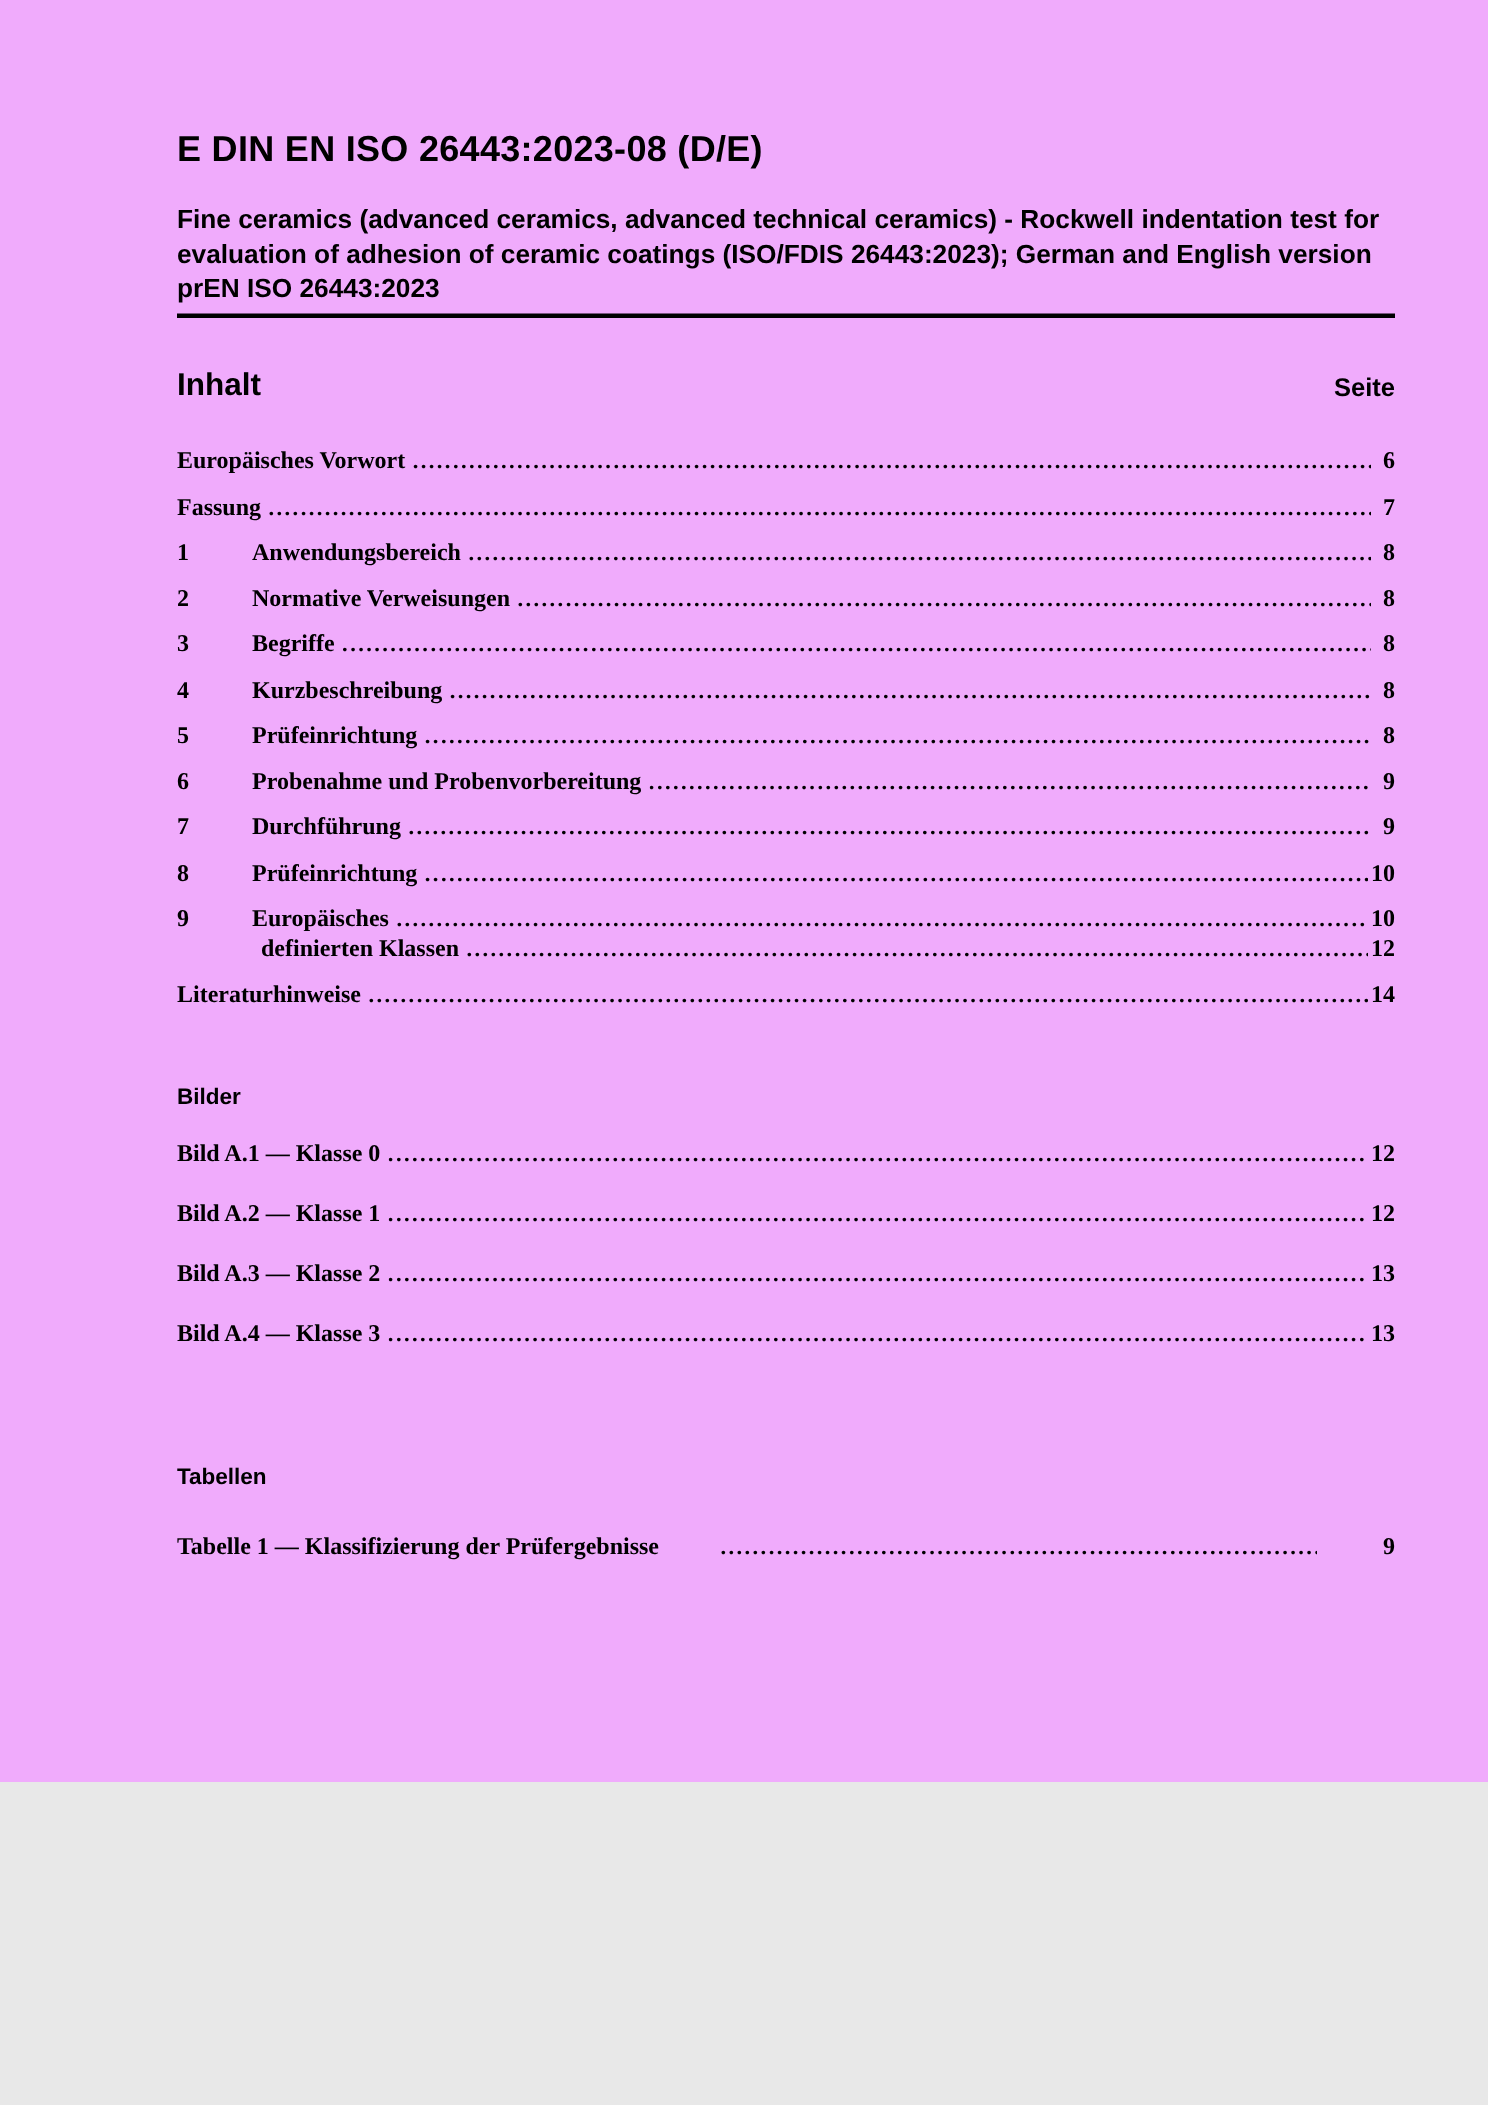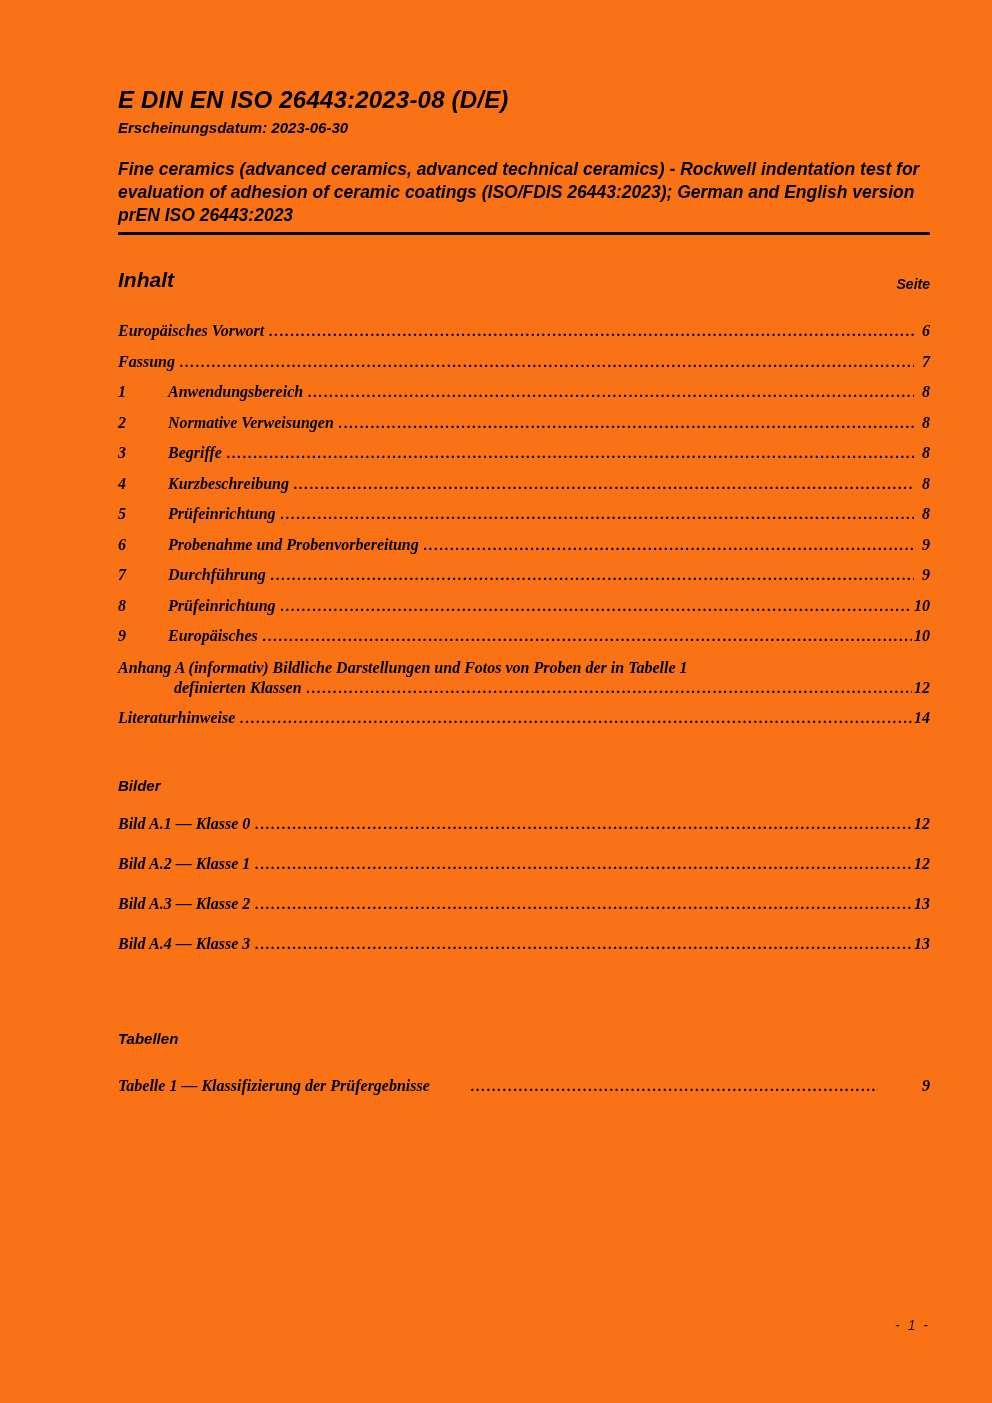--- a/index.html
+++ b/index.html
@@ -1,25 +1,24 @@
 <!DOCTYPE html>
 <html><head>
 <meta charset="utf-8">
 <style>
   * { margin: 0; padding: 0; box-sizing: border-box; }
   html, body { background: #e8e8e8; }
   .page {
     position: relative;
     width: 992px;
-    height: 1403px;
-    background: #f97316;
+    height: 1188px;
+    background: #f0abfc;
     font-family: "Liberation Sans", sans-serif;
     color: #000;
     overflow: hidden;
-    font-style: italic;
   }
   .content {
     position: absolute;
     left: 118px;
     top: 86px;
     width: 812px;
   }
   .doc-number {
     font-size: 24px;
     font-weight: bold;
@@ -55,21 +54,21 @@
     margin-top: 33px;
     display: flex;
     align-items: flex-end;
     justify-content: space-between;
   }
   .inhalt-heading {
     font-size: 21px;
     font-weight: bold;
   }
   .seite-label {
-    font-size: 14px;
+    font-size: 17px;
     font-weight: bold;
   }
   .toc {
     margin-top: 29px;
     font-family: "Liberation Serif", serif;
     font-weight: bold;
     font-size: 16px;
   }
   .toc-row {
     display: flex;
@@ -123,21 +122,20 @@
     font-family: "Liberation Sans", sans-serif;
   }
 </style>
 </head>
 <body>
 
 <div class="page">
   <div class="content">
 
     <div class="doc-number">E DIN EN ISO 26443:2023-08 (D/E)</div>
-    <div class="pub-date">Erscheinungsdatum: 2023-06-30</div>
 
     <p class="title-en">Fine ceramics (advanced ceramics, advanced technical ceramics) - Rockwell indentation test for evaluation of adhesion of ceramic coatings (ISO/FDIS 26443:2023); German and English version prEN ISO 26443:2023</p>
     <hr class="title-rule">
 
     <div class="inhalt-row">
       <span class="inhalt-heading">Inhalt</span>
       <span class="seite-label">Seite</span>
     </div>
 
     <div class="toc">
@@ -210,23 +208,20 @@
         <span class="toc-page">10</span>
       </div>
 
       <div class="toc-row">
         <span class="toc-num">9</span>
         <span class="toc-title">Europäisches</span>
         <span class="toc-leader"></span>
         <span class="toc-page">10</span>
       </div>
 
-      <div class="toc-row toc-wrap-line1">
-        <span class="toc-title">Anhang A (informativ)  Bildliche Darstellungen und Fotos von Proben der in Tabelle 1</span>
-      </div>
       <div class="toc-row toc-wrap-line2">
         <span class="toc-indent"></span>
         <span class="toc-title">definierten Klassen</span>
         <span class="toc-leader"></span>
         <span class="toc-page">12</span>
       </div>
 
       <div class="toc-row">
         <span class="toc-title">Literaturhinweise</span>
         <span class="toc-leader"></span>

